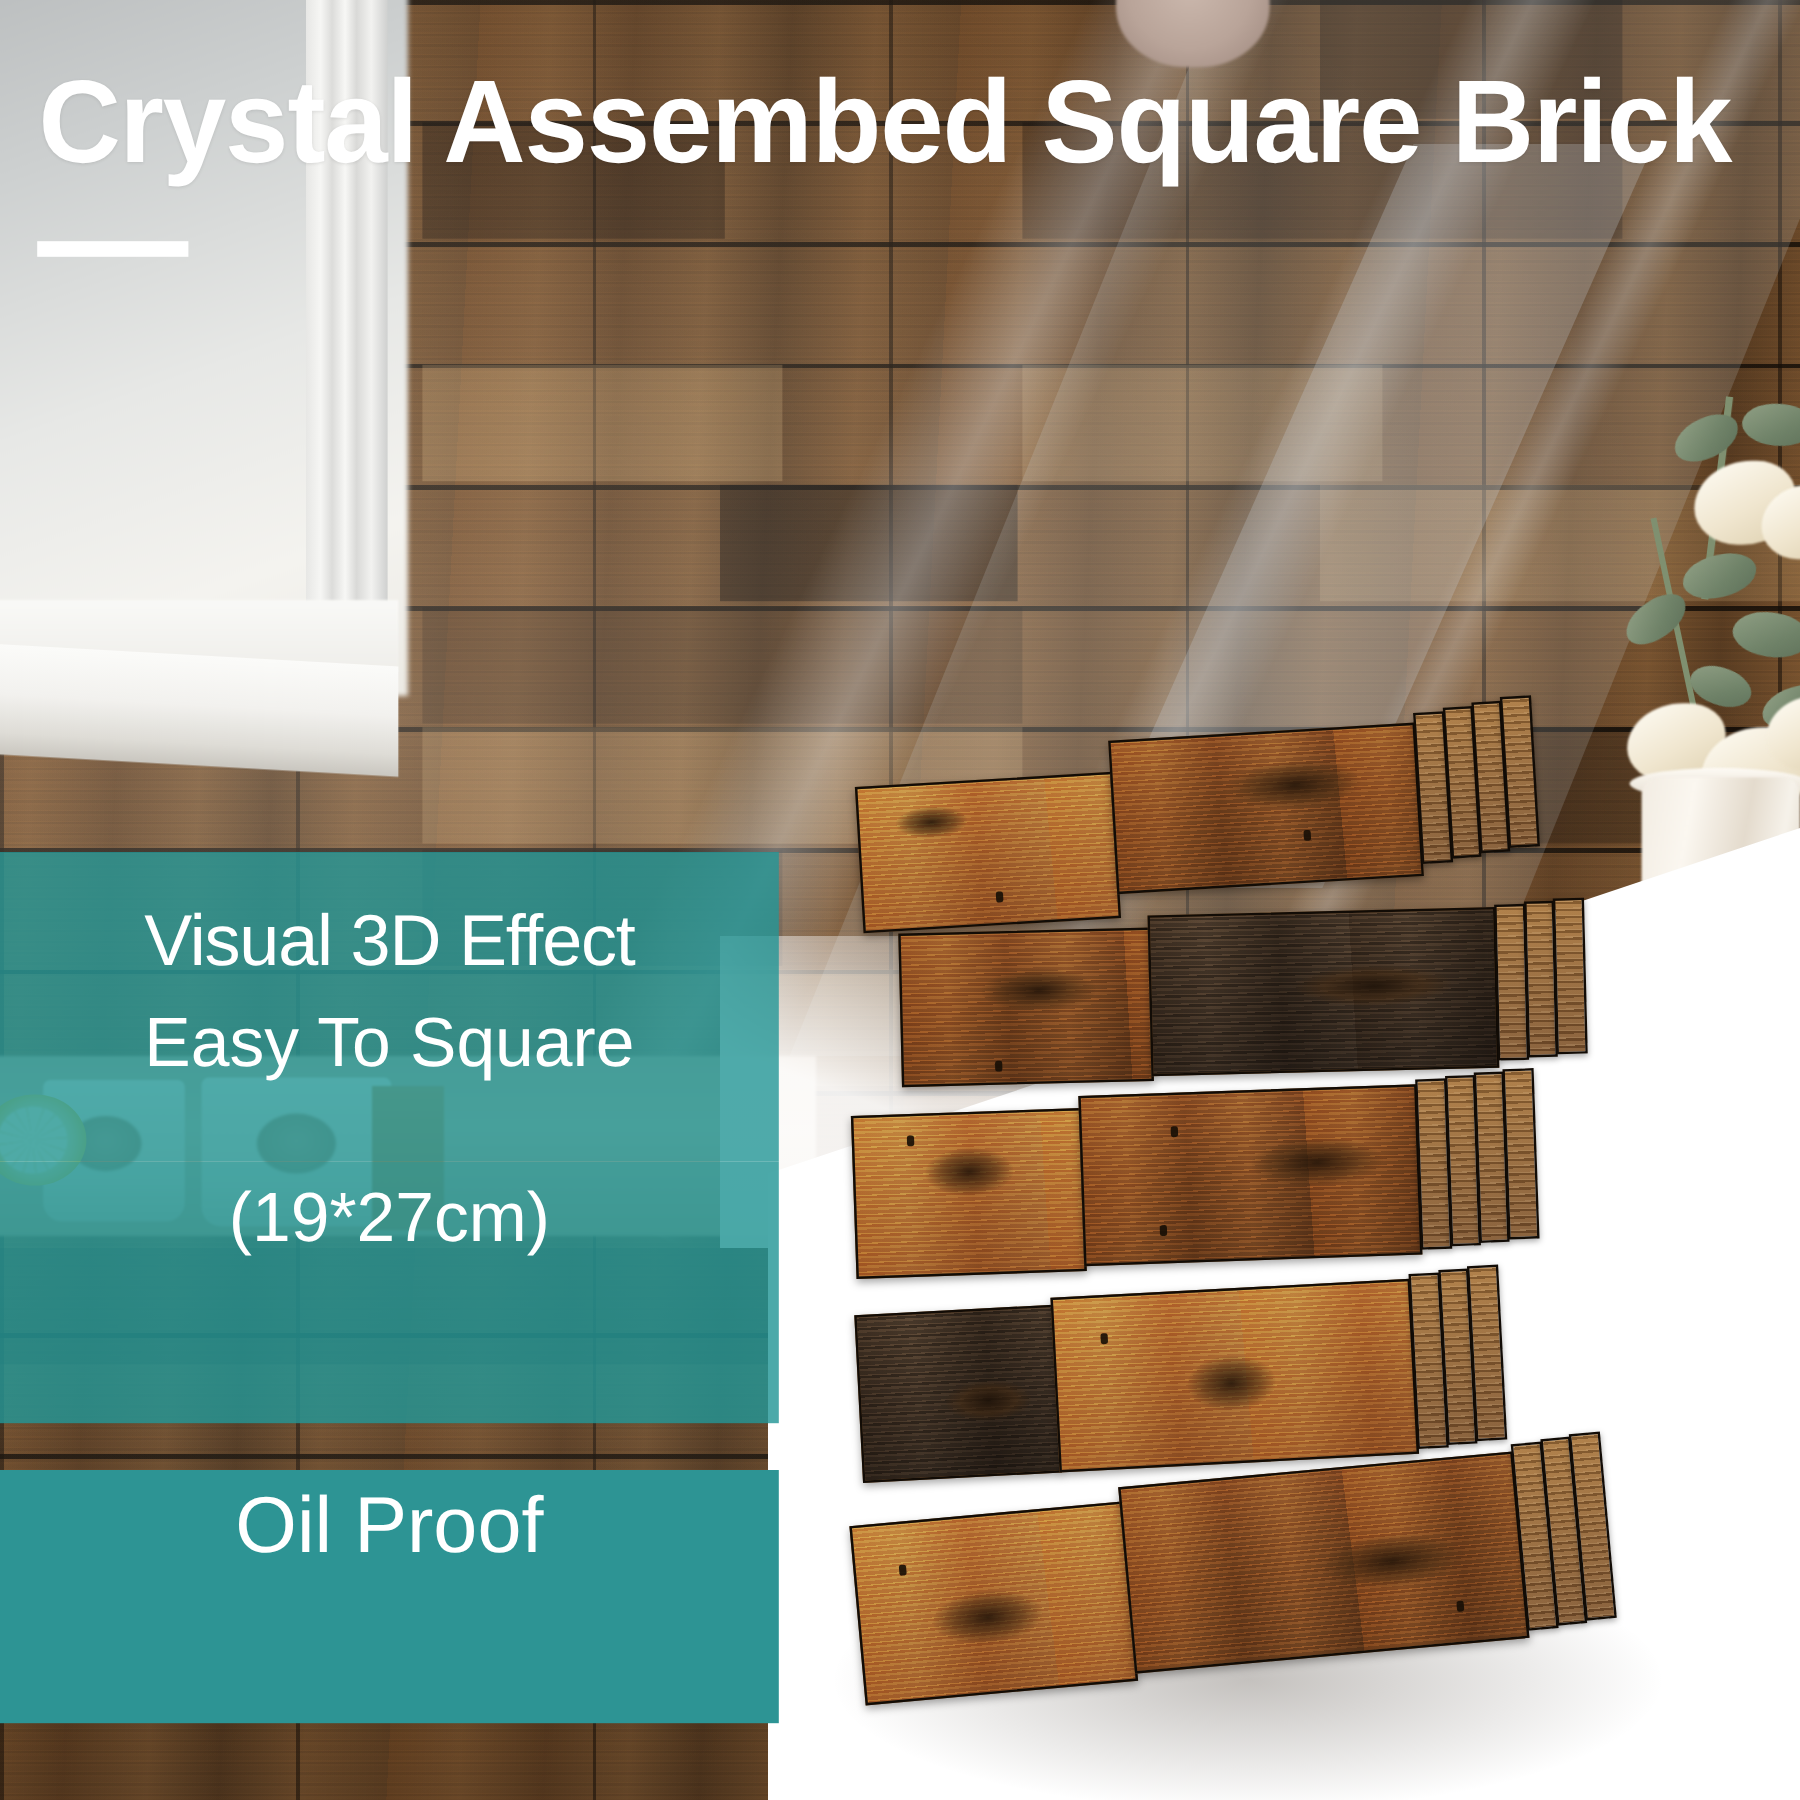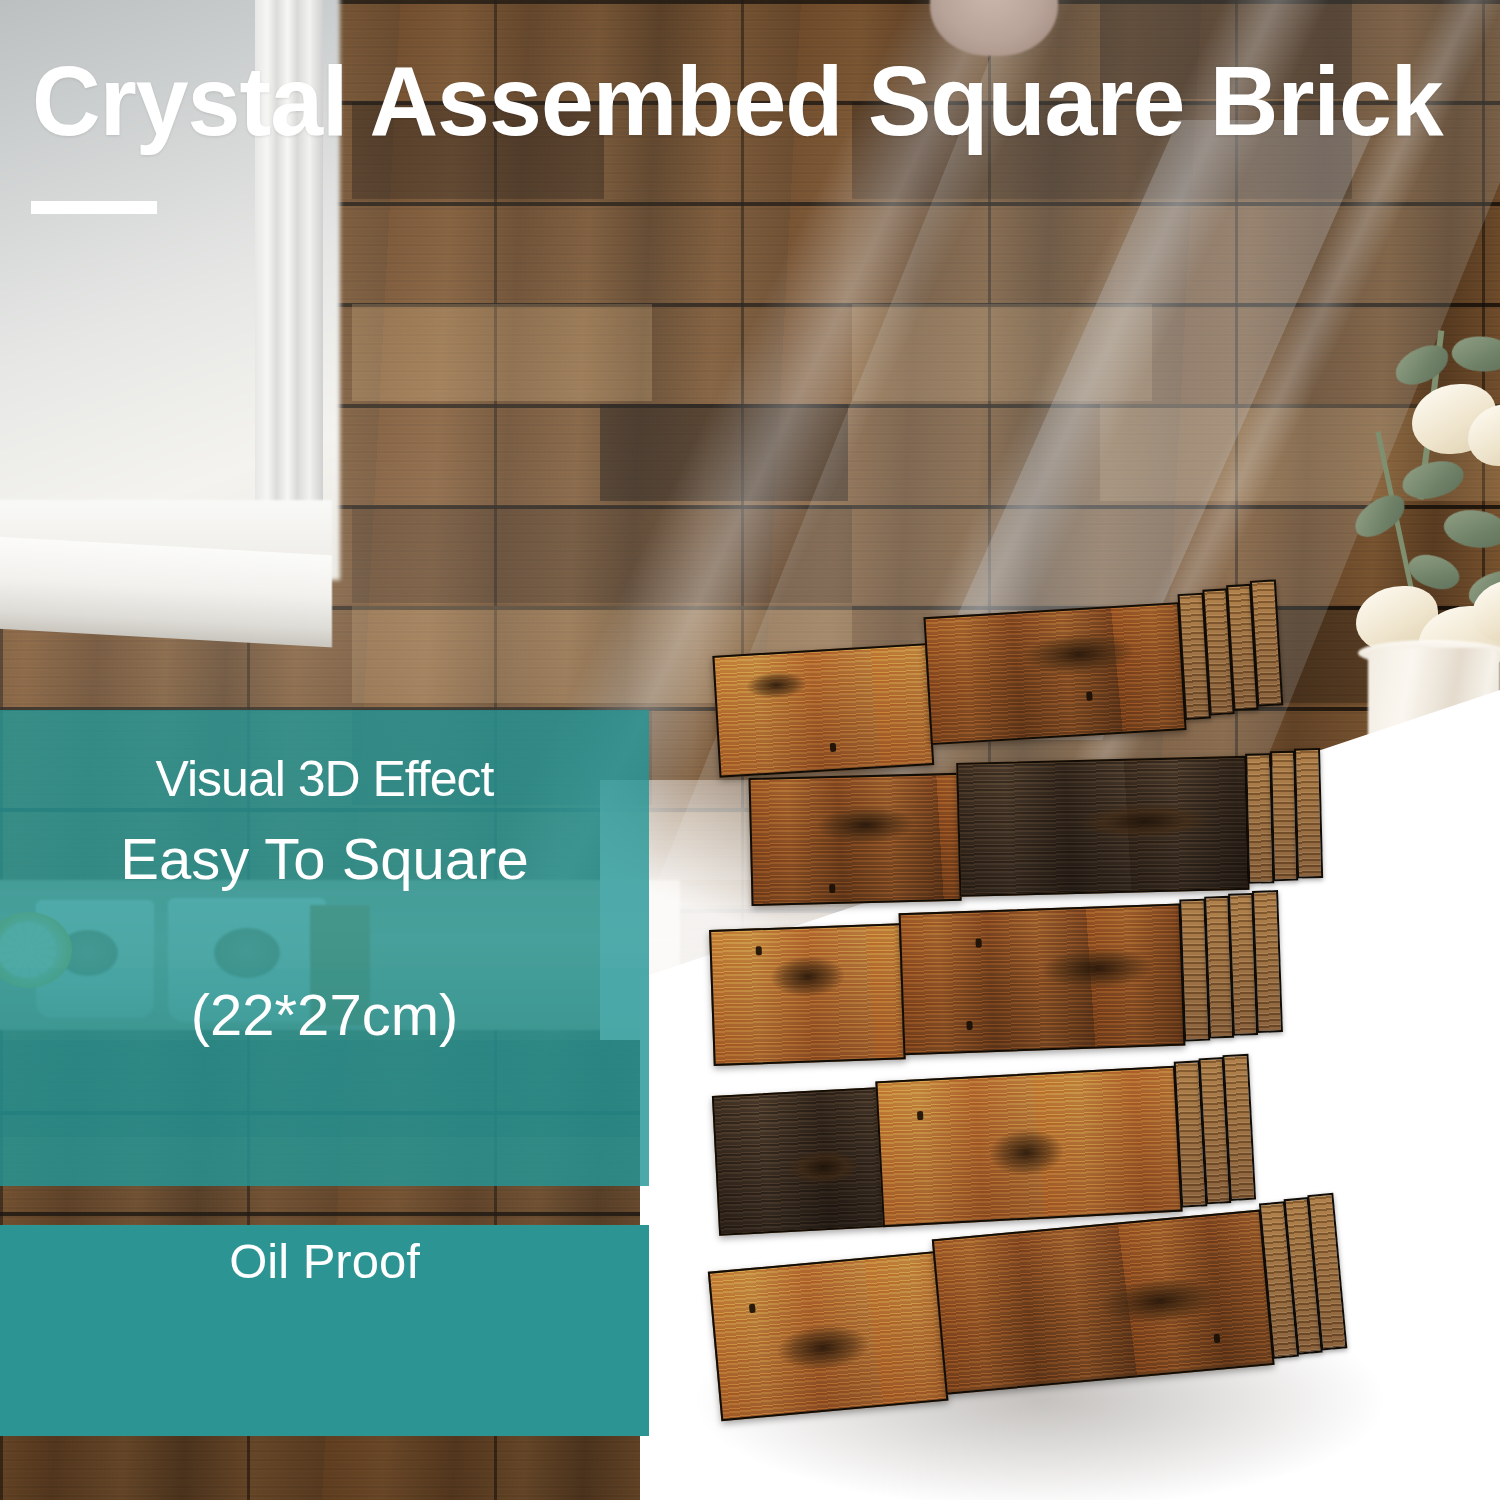--- a/index.html
+++ b/index.html
@@ -204,33 +204,33 @@
   }
   .feat-b{
     left:0px;top:968px;width:649px;height:218px;
     background:rgba(35,150,150,.82);
   }
   .feat-c{
     left:0px;top:1225px;width:649px;height:211px;
     background:#2d9494;
   }
   .feat-line1{
-    font-size:50px;line-height:1.0;letter-spacing:-1px;
+    font-size:60px;line-height:1.0;letter-spacing:-1px;
   }
   .feat-line2{
     font-size:58px;line-height:1.0;letter-spacing:0px;
   }
   .feat-big{
     font-size:88px;line-height:1.0;letter-spacing:-2px;
   }
   .feat-sub{
     font-size:58px;line-height:1.0;
   }
   .feat-wp1{font-size:74px;line-height:1.0;}
-  .feat-wp2{font-size:49px;line-height:1.0;}
+  .feat-wp2{font-size:66px;line-height:1.0;}
 
   
   .product{
     position:absolute;left:690px;top:580px;width:700px;height:900px;
   }
   .prow{position:absolute;}
   .tile{
     position:absolute;
     border:2px solid #120c06;
     box-sizing:border-box;
@@ -449,20 +449,20 @@
 
   <div class="headline">Crystal Assembed Square Brick</div>
   <div class="headline-rule"></div>
 
   <div class="feat feat-a">
     <div class="feat-line1" style="margin-top:44px;">Visual 3D Effect</div>
     <div class="feat-line2" style="margin-top:26px;">Easy To Square</div>
   </div>
 
   <div class="feat feat-b">
-    <div class="feat-sub" style="margin-top:18px;">(22*27cm)</div>
+    <div class="feat-sub" style="margin-top:18px;">(19*27cm)</div>
   </div>
 
   <div class="feat feat-c">
     <div class="feat-wp2" style="margin-top:12px;">Oil Proof</div>
   </div>
 
 </div>
 
 </body></html>

